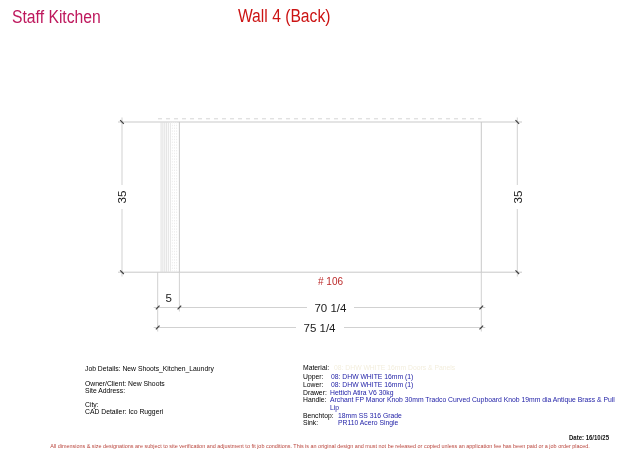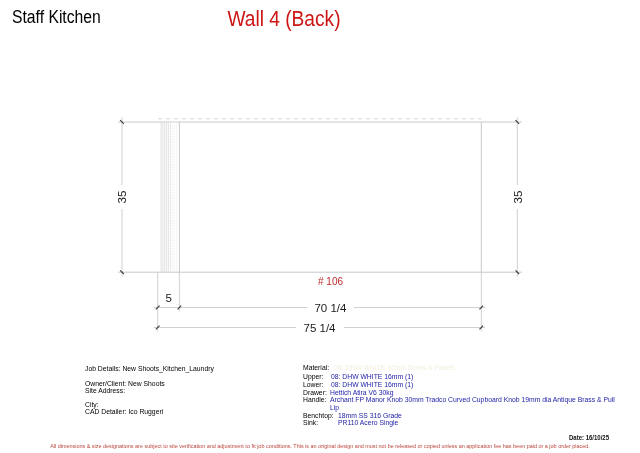--- a/index.html
+++ b/index.html
@@ -5,25 +5,25 @@
   html,body{margin:0;padding:0;background:#ffffff;}
   body{width:640px;height:453px;position:relative;overflow:hidden;
        font-family:"Liberation Sans",sans-serif;}
   .abs{position:absolute;white-space:nowrap;}
   .tb{font-size:6.8px;color:#000;}
   .tbv{color:#2323a8;}
 </style>
 </head>
 <body>
 
-<div class="abs" style="left:11.5px;top:6.6px;font-size:18px;color:#000000;">
+<div class="abs" style="left:11.5px;top:6.6px;font-size:18px;color:#be185d;">
   <span style="display:inline-block;transform:scaleX(0.873);transform-origin:left top;">Staff Kitchen</span>
 </div>
 
-<div class="abs" style="left:0;top:6px;width:568px;text-align:center;font-size:22px;color:#cc1414;">
+<div class="abs" style="left:0;top:6px;width:568px;text-align:center;font-size:18px;color:#cc1414;">
   <span style="display:inline-block;transform:scaleX(0.87);transform-origin:center top;">Wall 4 (Back)</span>
 </div>
 
 <svg class="abs" style="left:0;top:0;" width="640" height="453" viewBox="0 0 640 453">
 
   <line x1="158" y1="118.8" x2="481.3" y2="118.8" stroke="#d5d5d5" stroke-width="1" stroke-dasharray="4 4"></line>
 
   <line x1="118" y1="122" x2="522" y2="122" stroke="#c9c9c9" stroke-width="1"></line>
 
   <line x1="118" y1="272.2" x2="522" y2="272.2" stroke="#c9c9c9" stroke-width="1"></line>

